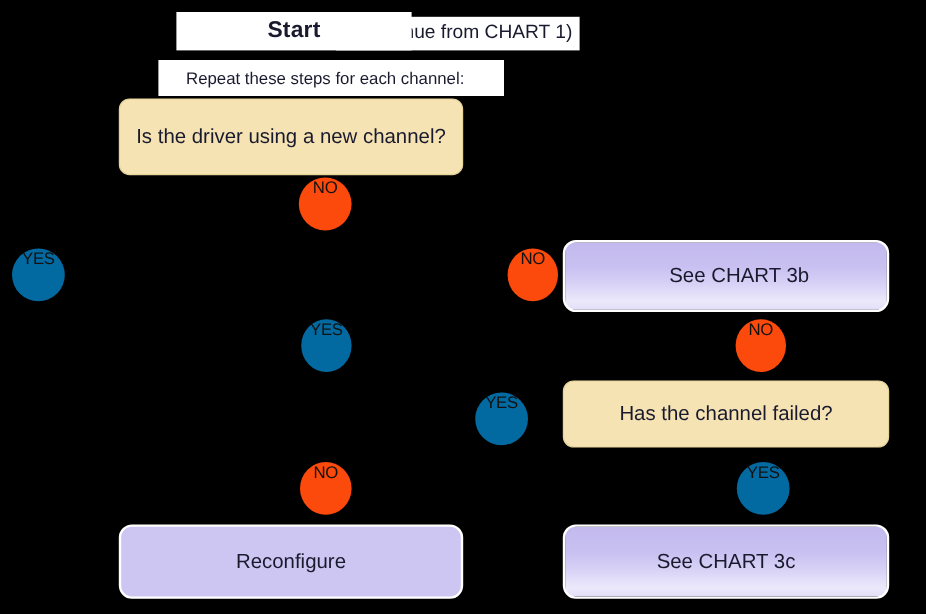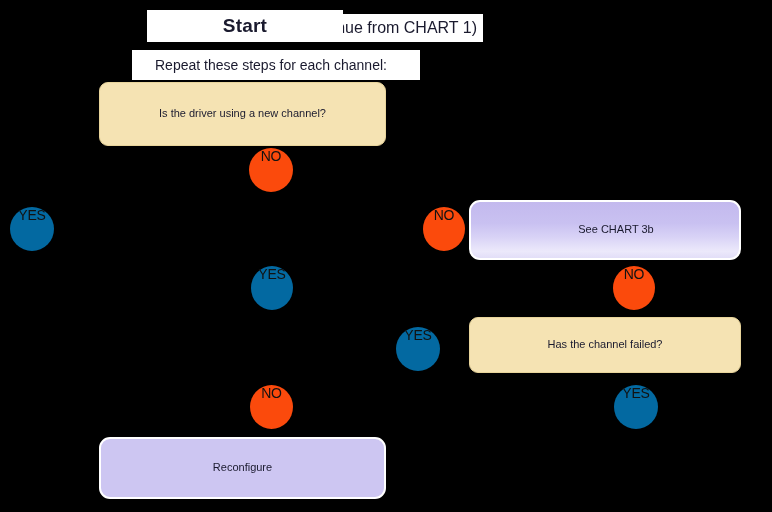--- a/index.html
+++ b/index.html
@@ -65,21 +65,21 @@
   
   .node {
     position: absolute;
     box-sizing: border-box;
     display: flex;
     align-items: center;
     justify-content: center;
     text-align: center;
     border-radius: 9px;
     line-height: 1.25;
-    font-size: 11px;
+    font-size: 17px;
     color: #1a1a2e;
   }
 
   .node.cream {
     background: #f5e3b3;
     border: 1px solid #e8d49b;
   }
 
   .node.lilac {
     background: linear-gradient(to bottom,
@@ -181,14 +181,17 @@
   </div>
 
   <div class="badge yes" style="left:614px; top:385px; width:44px; height:44px;">
     <span>YES</span>
   </div>
 
   <div class="node lilac-flat" style="left:99px; top:437px; width:287px; height:62px;">
     <span class="node-text">Reconfigure</span>
   </div>
 
+  <div class="node lilac" style="left:469px; top:437px; width:272px; height:62px;">
+    <span class="node-text">See CHART 3c</span>
+  </div>
 
 </div>
 
 </body></html>

